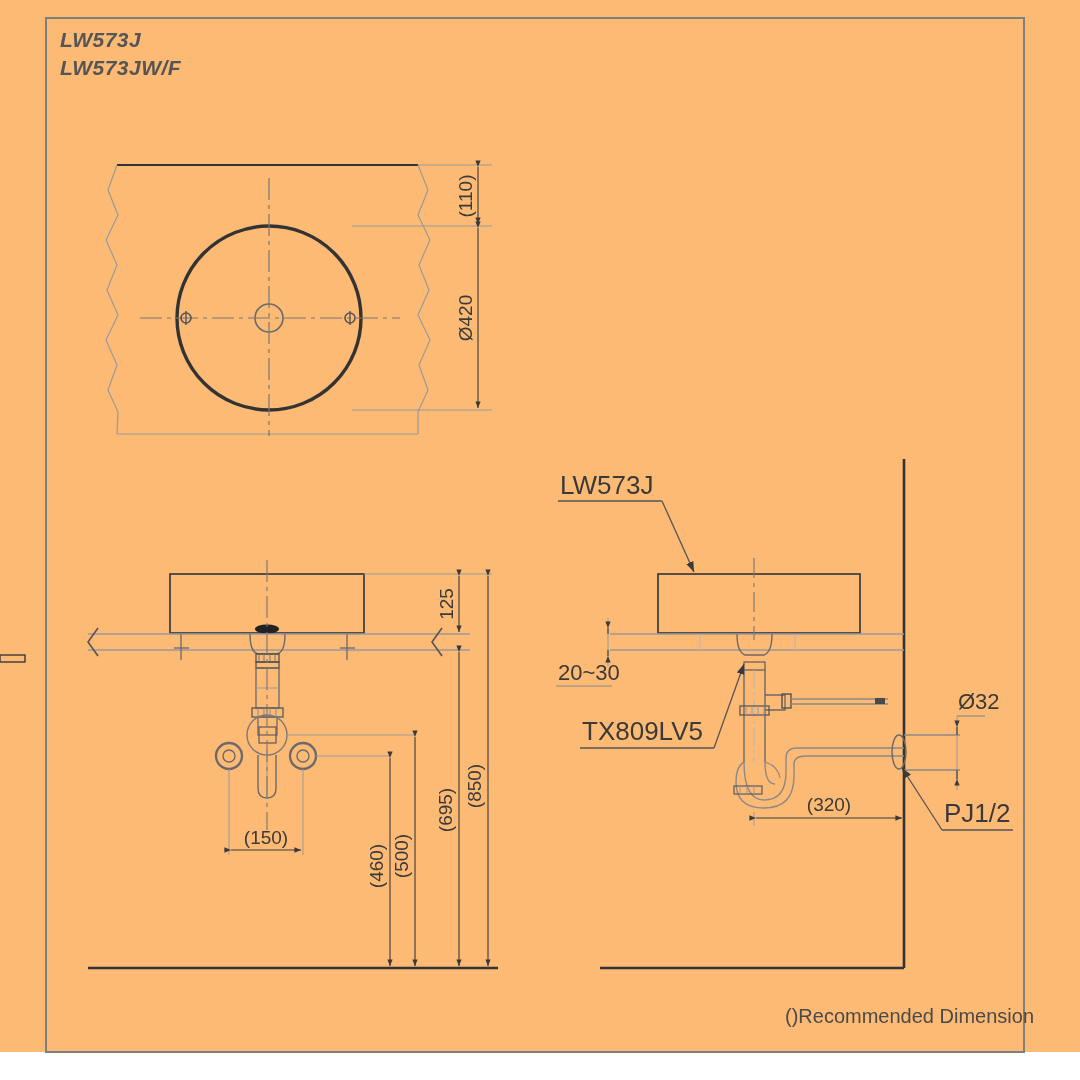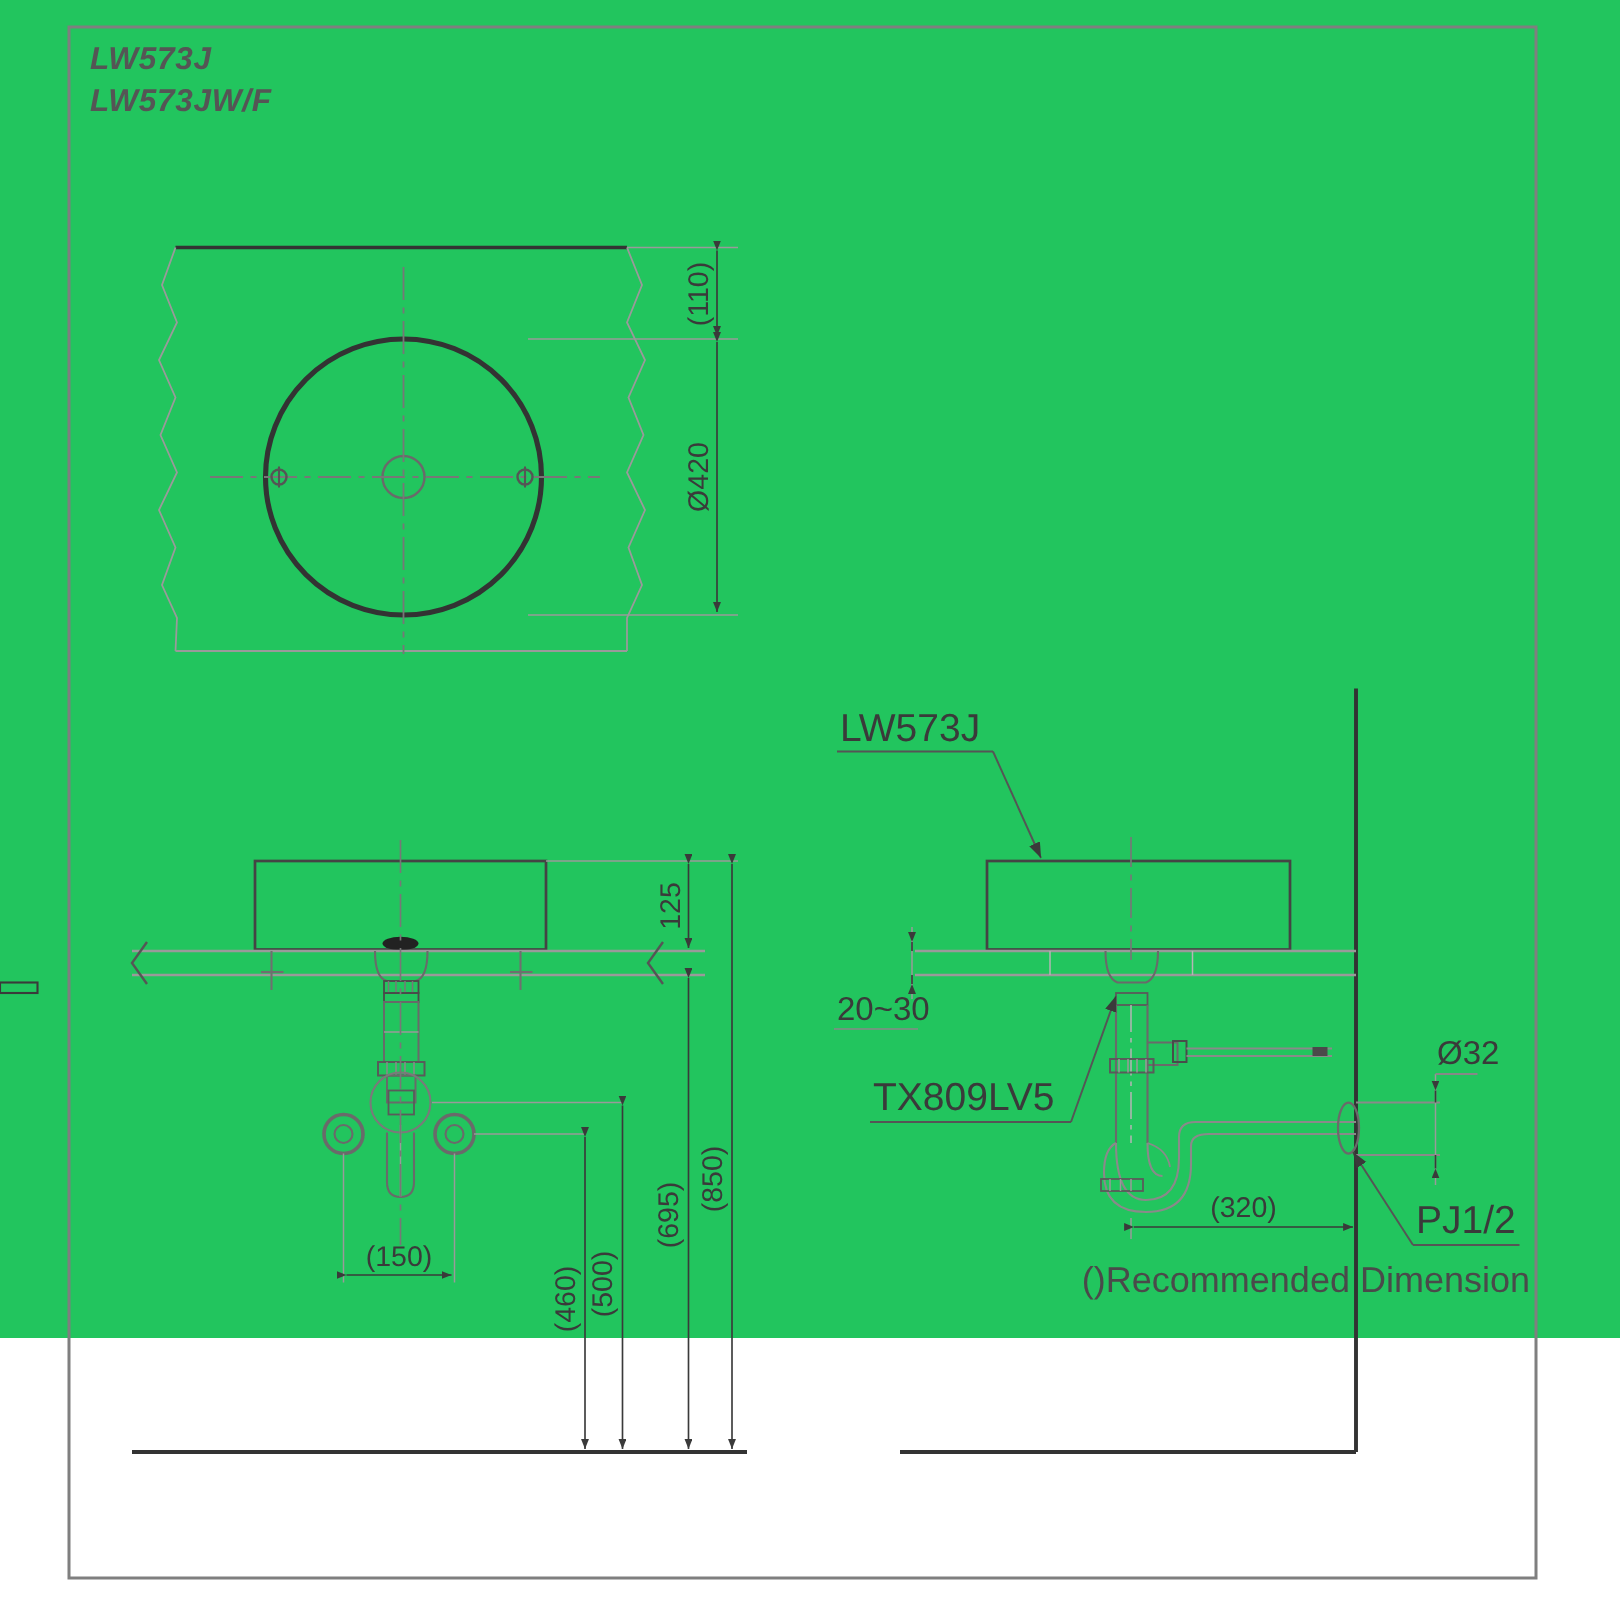--- a/index.html
+++ b/index.html
@@ -1,20 +1,20 @@
 <!DOCTYPE html>
 <html><head>
 <meta charset="utf-8">
 <style>
   html,body{margin:0;padding:0;background:#ffffff;}
   body{width:1080px;height:1080px;font-family:"Liberation Sans",sans-serif;overflow:hidden;}
-  #sheet{position:relative;width:1080px;height:892px;background:#22c55e;text-decoration:underline;}
+  #sheet{position:relative;width:1080px;height:1052px;background:#fdba74;text-decoration:underline;}
   #border{position:absolute;left:45px;top:17px;width:980px;height:1036px;border:2px solid #7f7f7f;box-sizing:border-box;}
   .title-block{position:absolute;left:60px;top:26px;font-style:italic;font-weight:bold;font-size:21px;color:#555;line-height:1.35;letter-spacing:.5px;}
-  .footer-note{position:absolute;right:60px;bottom:24px;font-size:24px;color:#4a4a4a;white-space:nowrap;}
+  .footer-note{position:absolute;right:46px;bottom:24px;font-size:20px;color:#4a4a4a;white-space:nowrap;}
   svg{position:absolute;left:0;top:0;}
   .lbl{font-family:"Liberation Sans",sans-serif;fill:#3a3a3a;}
   .lbl-dim{font-size:19px;}
   .lbl-part{font-size:26px;}
 </style>
 </head>
 <body>
 
 <div id="sheet">
 

